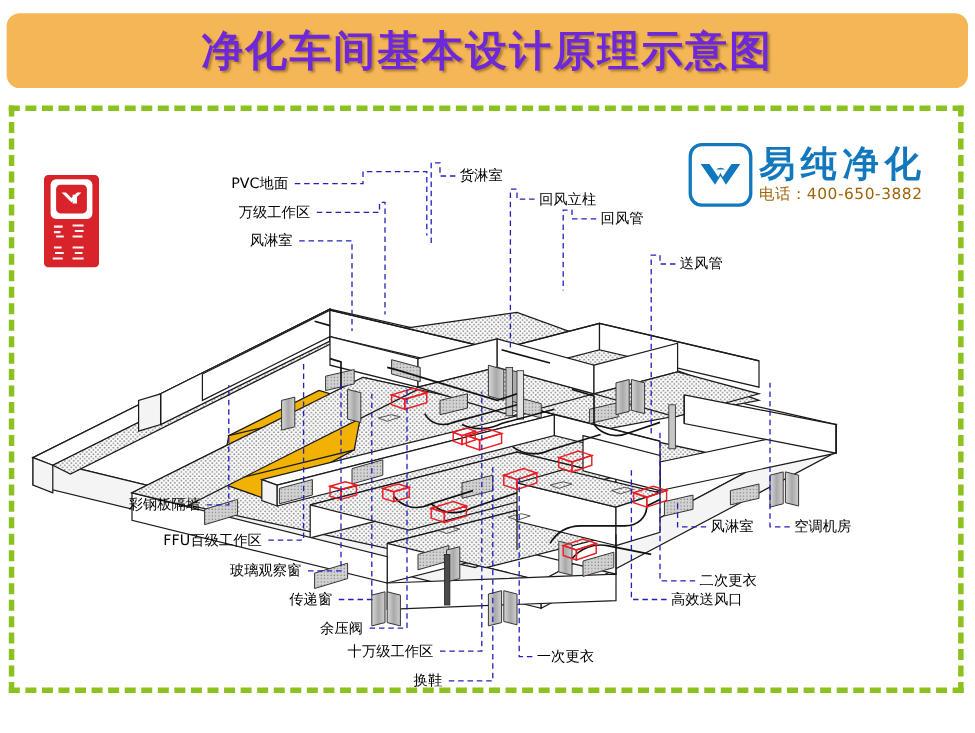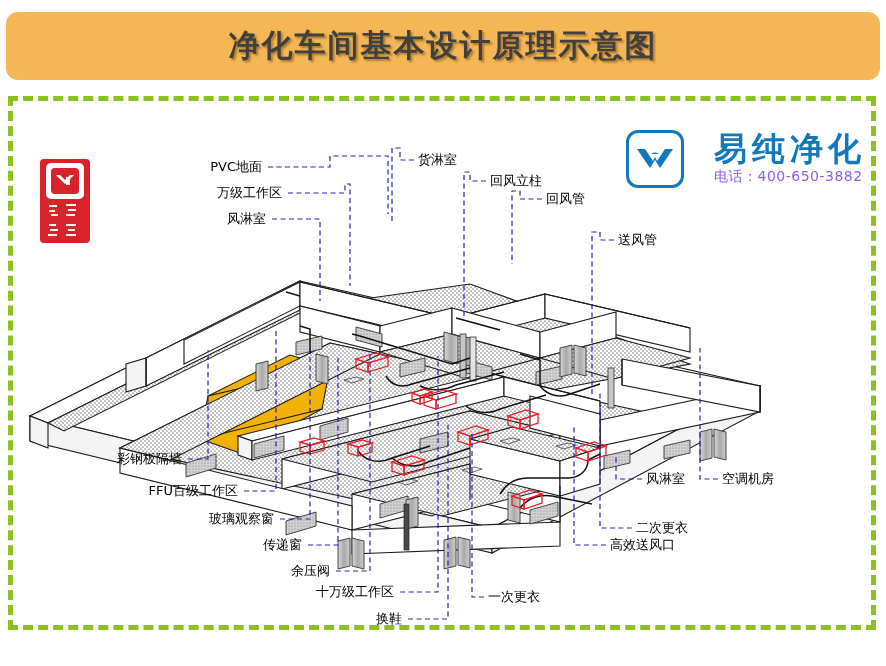--- a/index.html
+++ b/index.html
@@ -23,24 +23,24 @@
     width: 874px;
     height: 68px;
     box-sizing: border-box;
     background: #f5b655;
     border-radius: 12px;
     display: flex;
     align-items: center;
     justify-content: center;
   }
   #title-text {
-    font-size: 31px;
+    font-size: 38px;
     font-weight: bold;
     letter-spacing: 2px;
-    color: #404040;
+    color: #6d28d9;
     text-shadow: 2px 2px 2px rgba(120,80,20,0.55);
     font-family: "DejaVu Sans", "Liberation Sans", sans-serif;
     white-space: nowrap;
   }
 
   
   #dashed-frame {
     position: absolute;
     left: 8px;
     top: 96px;
@@ -51,21 +51,21 @@
     background: #ffffff;
   }
 
   
   #brand-logo {
     position: absolute;
     left: 626px;
     top: 130px;
     display: flex;
     align-items: center;
-    gap: 30px;
+    gap: 6px;
   }
   #brand-mark {
     width: 58px;
     height: 58px;
     border: 3px solid #1278bd;
     border-radius: 12px;
     box-sizing: border-box;
     display: flex;
     align-items: center;
     justify-content: center;
@@ -79,21 +79,21 @@
   #brand-name {
     font-size: 33px;
     font-weight: bold;
     color: #1278bd;
     letter-spacing: 5px;
     line-height: 1.05;
     font-family: "DejaVu Sans", "Liberation Sans", sans-serif;
   }
   #brand-phone {
     font-size: 14px;
-    color: #8b5cf6;
+    color: #a16207;
     letter-spacing: 0.5px;
     font-family: "DejaVu Sans", "Liberation Sans", sans-serif;
   }
 
   
   #seal-stamp {
     position: absolute;
     left: 38px;
     top: 155px;
     width: 54px;

